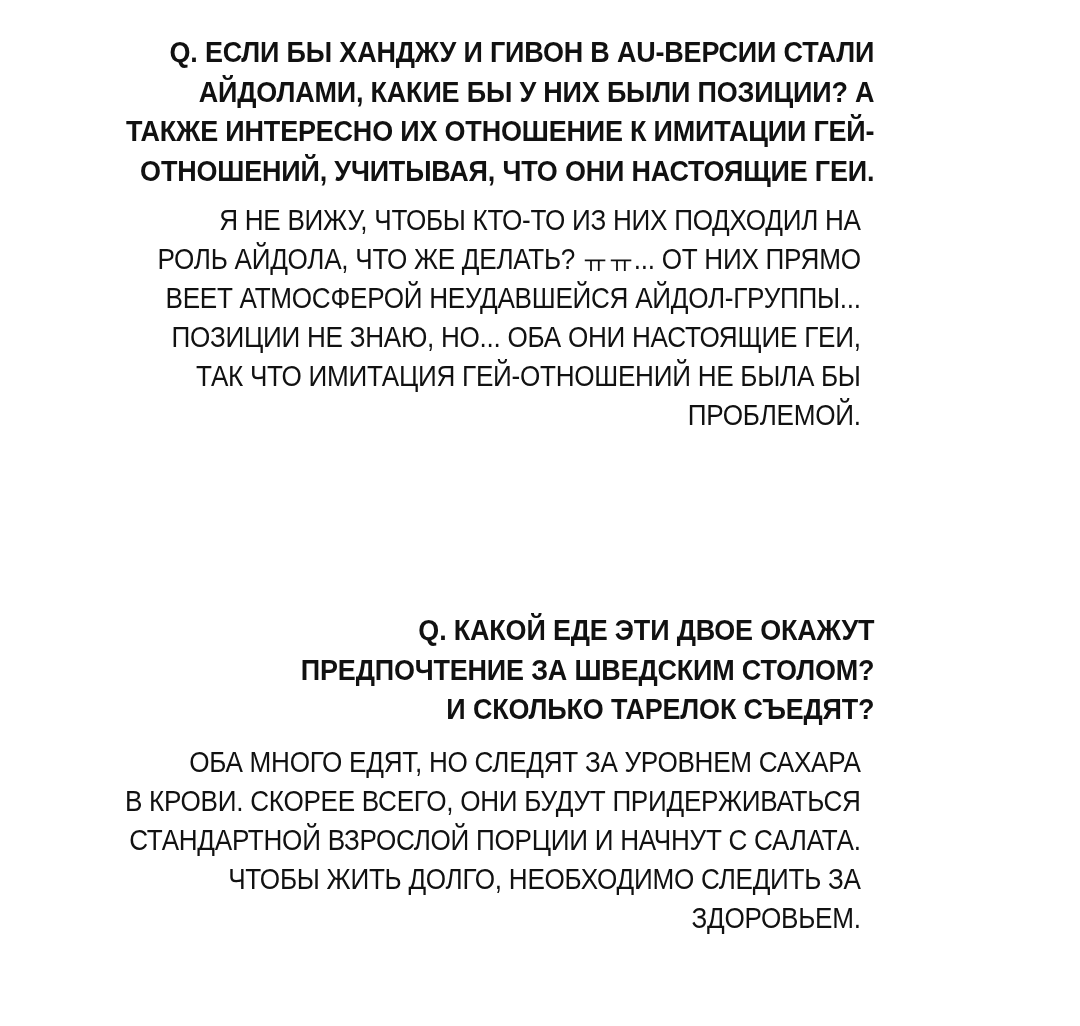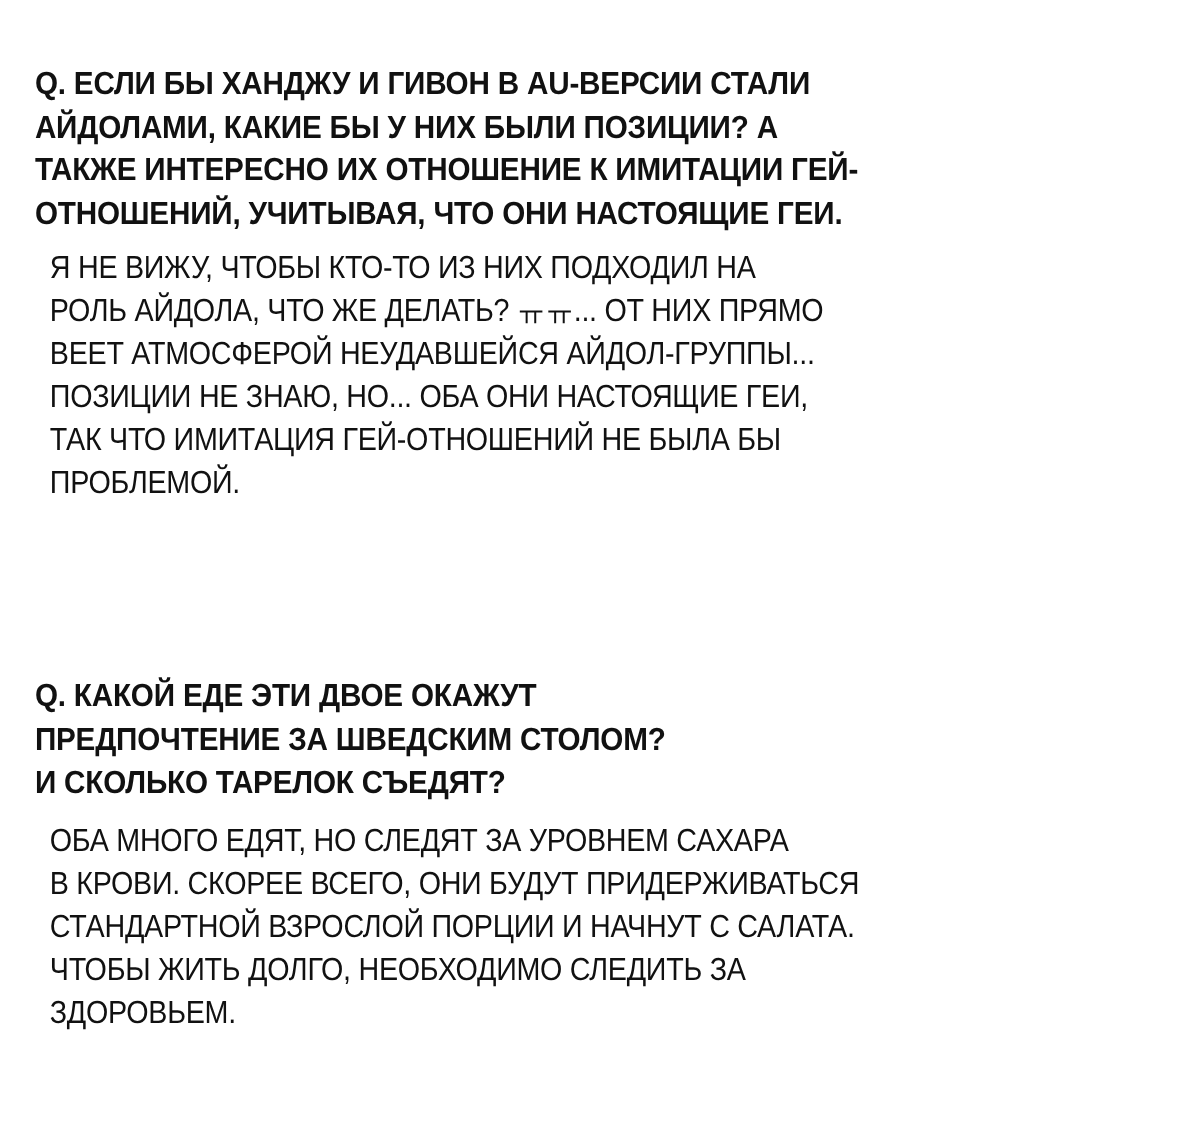--- a/index.html
+++ b/index.html
@@ -12,22 +12,21 @@
       height: 1026px;
       position: relative;
       overflow: hidden;
       color: #111111;
       font-family: "Liberation Sans", "DejaVu Sans", sans-serif;
     }
     .qa-block {
       position: absolute;
       left: 0;
       width: 906px;
-      text-align: left;
-      margin-top: 24px;
+      text-align: right;
     }
     .question {
       margin: 0 auto;
       font-weight: bold;
       font-size: 29px;
       line-height: 39.5px;
       letter-spacing: -0.2px;
       text-transform: uppercase;
       white-space: pre-line;
       transform: scaleX(0.93);
@@ -39,21 +38,21 @@
       font-size: 29px;
       line-height: 39px;
       letter-spacing: -0.3px;
       text-transform: uppercase;
       white-space: pre-line;
       transform: scaleX(0.9);
       transform-origin: center top;
     }
     #block1 { top: 33px; }
     #block1 .answer { margin-top: 10px; }
-    #block2 { top: 590px; }
+    #block2 { top: 611px; }
     #block2 .answer { margin-top: 13px; }
   </style>
 </head>
 <body>
 
 <div class="qa-block" id="block1">
   <p class="question">Q. ЕСЛИ БЫ ХАНДЖУ И ГИВОН В AU-ВЕРСИИ СТАЛИ
 АЙДОЛАМИ, КАКИЕ БЫ У НИХ БЫЛИ ПОЗИЦИИ? А
 ТАКЖЕ ИНТЕРЕСНО ИХ ОТНОШЕНИЕ К ИМИТАЦИИ ГЕЙ-
 ОТНОШЕНИЙ, УЧИТЫВАЯ, ЧТО ОНИ НАСТОЯЩИЕ ГЕИ.</p>

